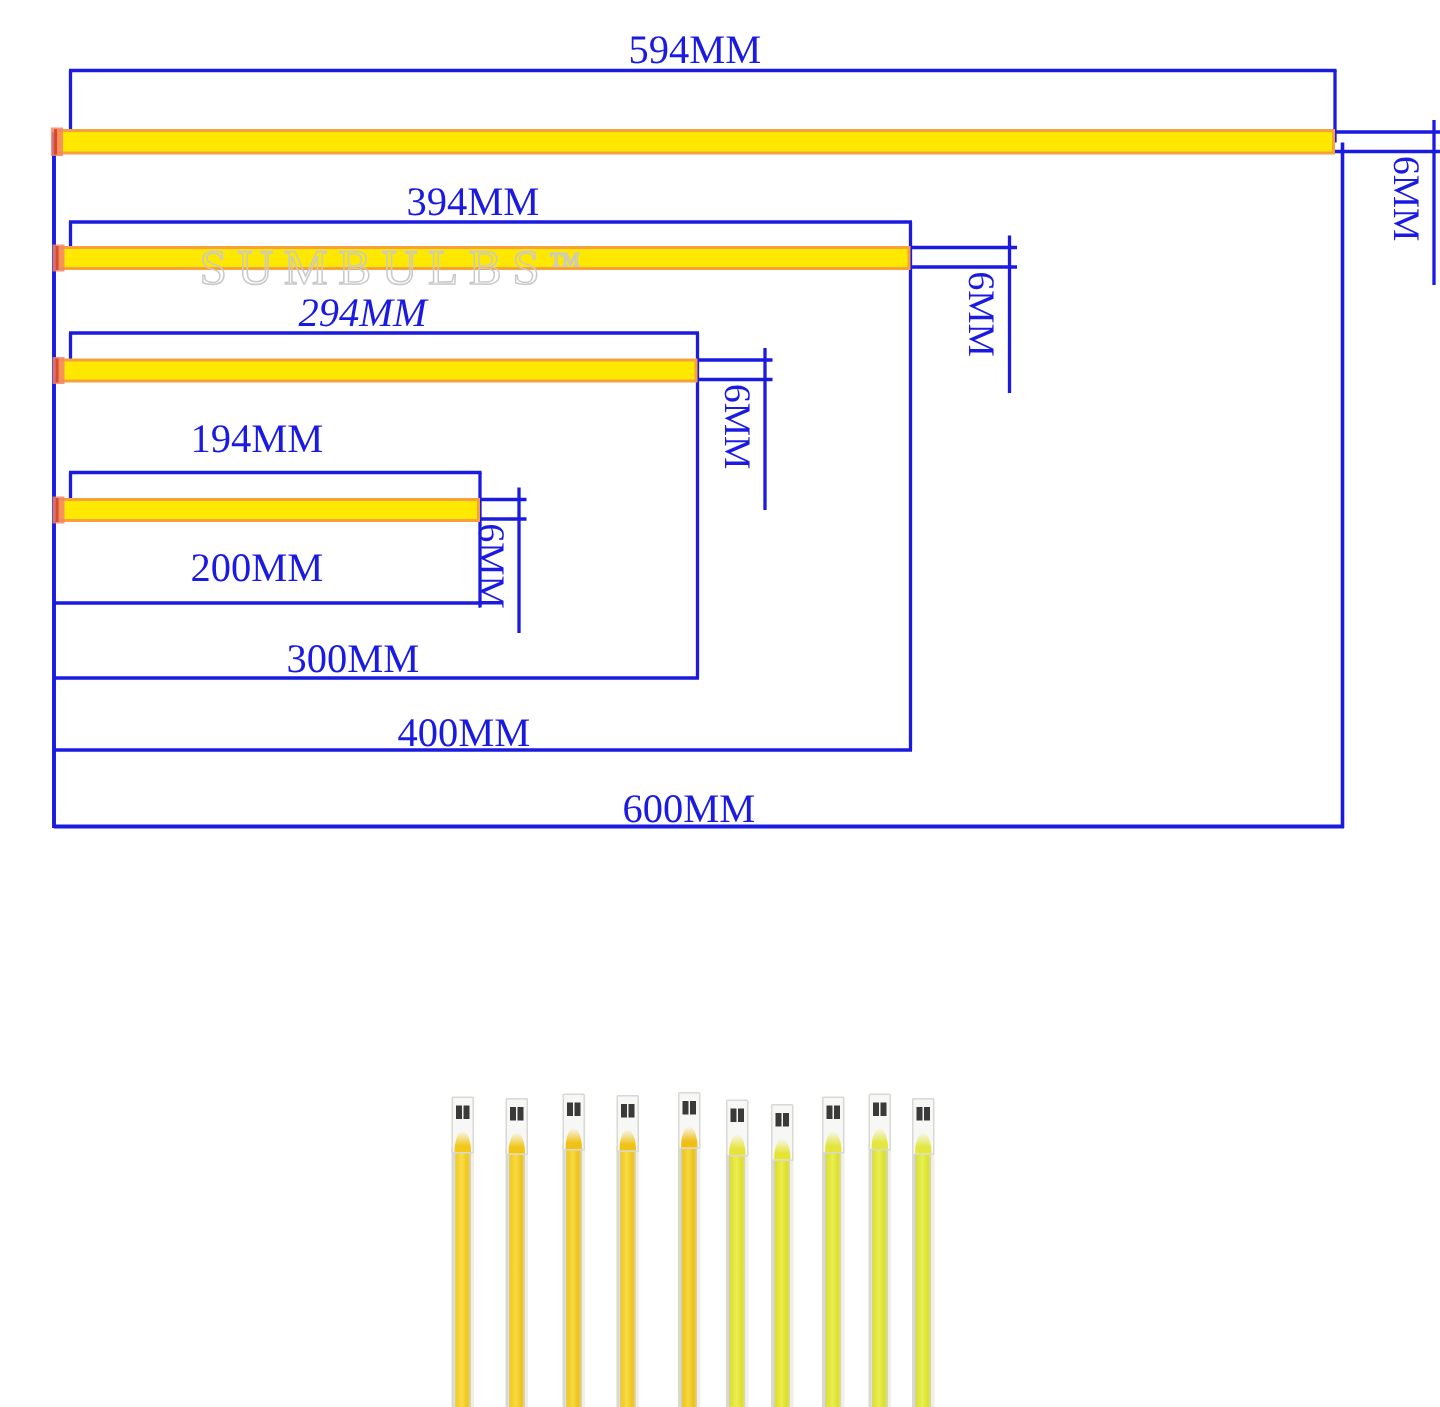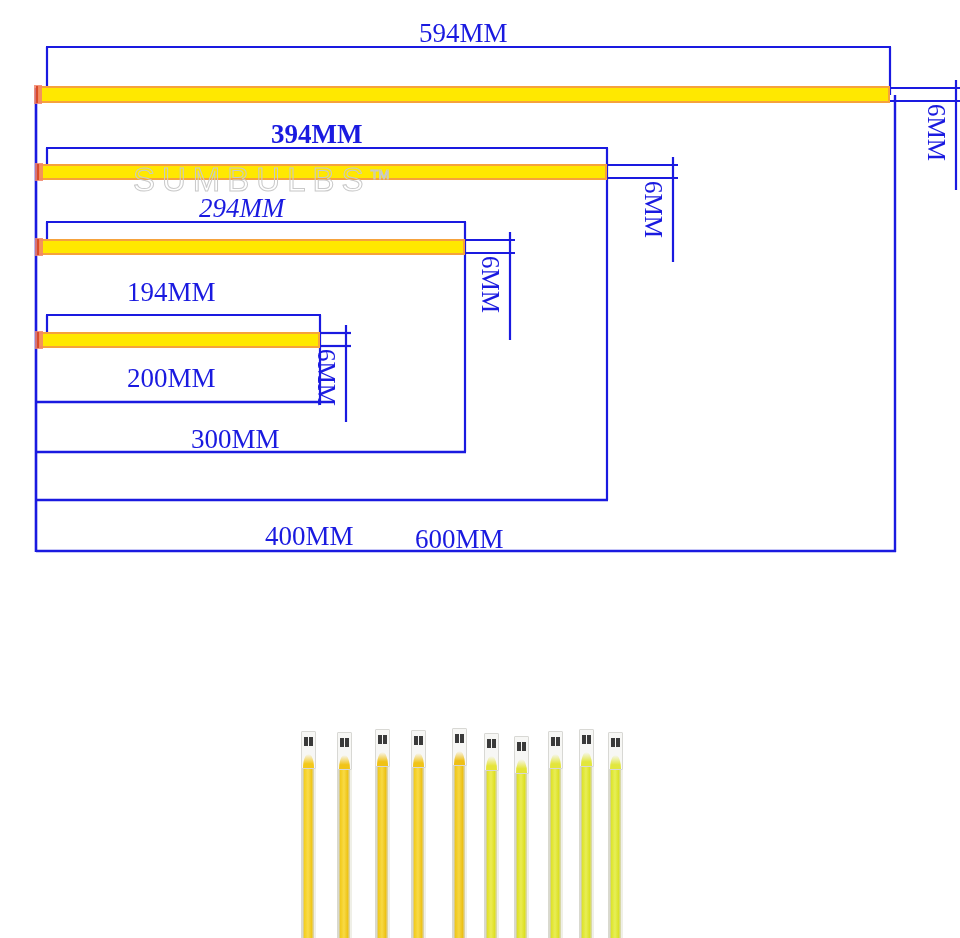--- a/index.html
+++ b/index.html
@@ -184,43 +184,43 @@
         <rect x="22" y="332" width="283" height="16" fill="#f6a23c"></rect>
         <rect x="25" y="334" width="278" height="12" fill="#ffe800"></rect>
         <rect x="20" y="331" width="8" height="18" fill="#f2846a" opacity="0.85"></rect>
         <rect x="22" y="332" width="2" height="16" fill="#d94a28"></rect>
       </g>
 
     </svg>
 
     <div class="dim-label" style="left:404px; top:20px;">594MM</div>
 
-    <div class="dim-label" style="left:256px; top:121px;font-weight:bold;">394MM</div>
+    <div class="dim-label" style="left:256px; top:121px;">394MM</div>
 
     <div class="dim-label" style="left:184px; top:195px;font-style:italic;">294MM</div>
 
     <div class="dim-label" style="left:112px; top:279px;">194MM</div>
 
     <div class="dim-label" style="left:112px; top:365px;">200MM</div>
 
     <div class="dim-label" style="left:176px; top:426px;">300MM</div>
 
-    <div class="dim-label" style="left:250px; top:475px;margin-top:48px;">400MM</div>
+    <div class="dim-label" style="left:250px; top:475px;">400MM</div>
 
     <div class="dim-label" style="left:400px; top:526px;">600MM</div>
 
     <div class="dim-label vert" style="left:934px; top:104px;">6MM</div>
 
     <div class="dim-label vert" style="left:651px; top:181px;">6MM</div>
 
     <div class="dim-label vert" style="left:488px; top:256px;">6MM</div>
 
     <div class="dim-label vert" style="left:324px; top:349px;">6MM</div>
 
-    <div class="watermark" style="left:118px; top:161px;"><span>SUMBULBS</span><sup>TM</sup></div>
+    <div class="watermark" style="left:118px; top:161px;font-family:Liberation Serif, serif;"><span>SUMBULBS</span><sup>TM</sup></div>
   </div>
 
   <div id="photo">
 
     <div class="cob" style="left:301px; top:31px; height:207px;">
       <div class="body" style="background:linear-gradient(90deg,#cfcdb8 0%,#f5cf1e 14%,#f9dc4a 45%,#f0c71a 78%,#d8d6c4 100%);"></div>
       <div class="pcb">
         <div class="pad l"></div>
         <div class="pad r"></div>
         <div class="taper" style="background:linear-gradient(180deg,rgba(245,207,30,0) 0%,#f3c81a 70%);"></div>

